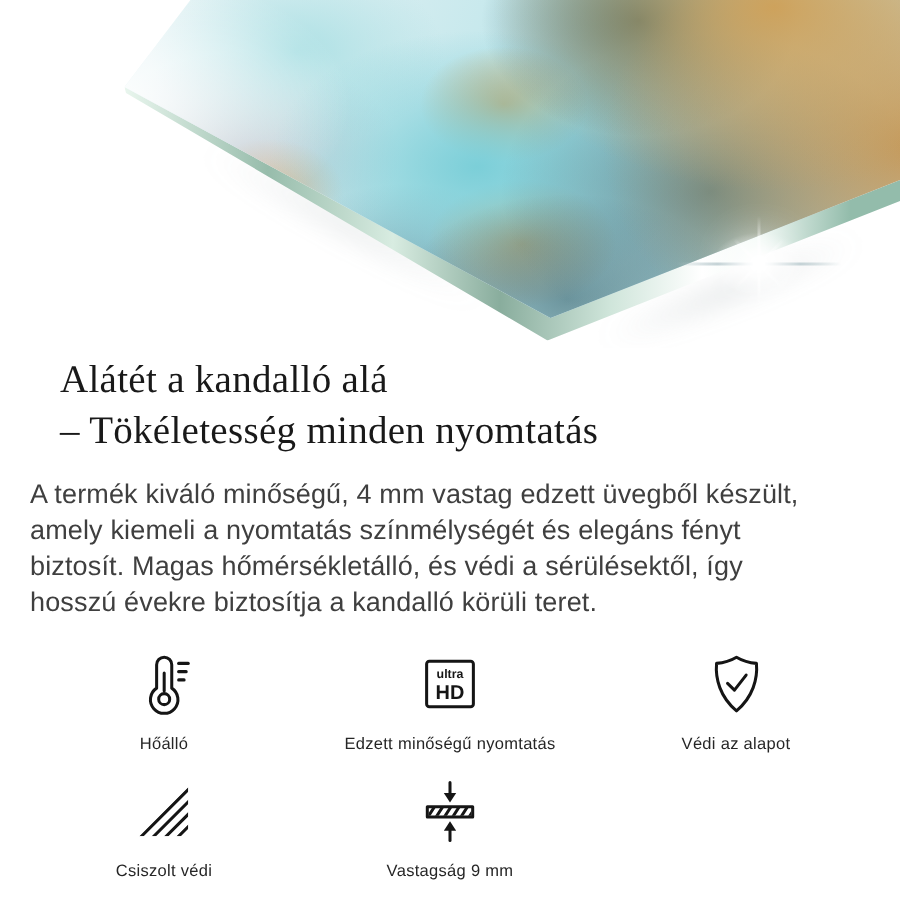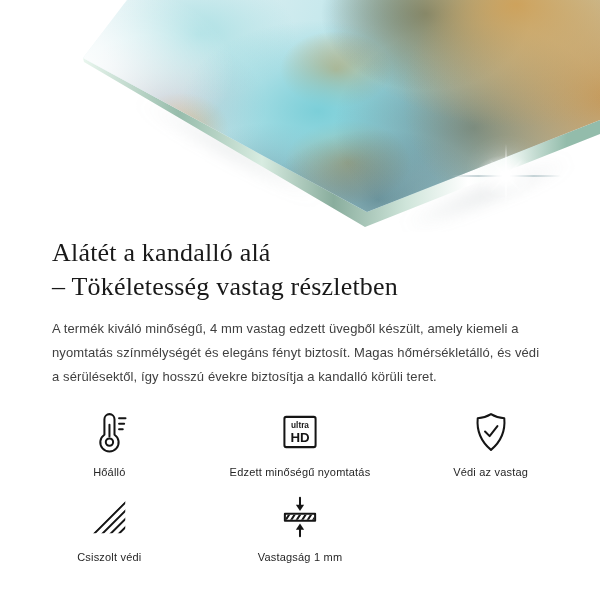--- a/index.html
+++ b/index.html
@@ -55,27 +55,27 @@
     background:linear-gradient(180deg, rgba(185,202,206,0), #ffffff 50%, rgba(185,202,206,0)); }
   .sparkle .ray-d1, .sparkle .ray-d2 { position:absolute; left:27px; top:44px; width:46px; height:1.5px;
     background:linear-gradient(90deg, rgba(195,210,214,0), rgba(255,255,255,.95) 50%, rgba(195,210,214,0)); }
   .sparkle .ray-d1 { transform:rotate(45deg); }
   .sparkle .ray-d2 { transform:rotate(-45deg); }
   .sparkle .core { position:absolute; left:46px; top:41px; width:8px; height:8px; border-radius:50%;
     background:#ffffff; box-shadow:0 0 10px 4px #ffffff, 0 0 26px 12px rgba(255,255,255,.75); }
 
   
   .title {
-    margin:0; padding:4px 52px 0;
+    margin:0; padding:4px 40px 0;
     font-family:"Liberation Serif", "DejaVu Serif", serif;
     font-size:26px; line-height:34px; font-weight:400; color:#191919; letter-spacing:.2px;
   }
   .desc {
-    margin:13px 52px 0; max-width:525px;
-    font-size:13px; line-height:24px; color:#3f3f3f; letter-spacing:.1px;
+    margin:13px 20px 0; max-width:525px;
+    font-size:18px; line-height:24px; color:#3f3f3f; letter-spacing:.1px;
   }
 
   
   .features {
     margin-top:20px; padding:0 14px;
     display:grid; grid-template-columns:1fr 1fr 1fr; row-gap:16px;
     text-align:center;
   }
   .feature { display:flex; flex-direction:column; align-items:center;justify-content:flex-end; }
   .feature .icon { height:46px; display:flex; align-items:center; justify-content:center; }
@@ -100,21 +100,21 @@
         <div class="ray-h"></div>
         <div class="ray-v"></div>
       <div class="ray-d1"></div>
         <div class="ray-d2"></div>
         <div class="core"></div>
     </div>
   </div>
 
   <h1 class="title">
     <span>Alátét a kandalló alá</span><br>
-    <span>– Tökéletesség vastag részletben</span>
+    <span>– Tökéletesség minden nyomtatás</span>
   </h1>
 
   <p class="desc">A termék kiváló minőségű, 4 mm vastag edzett üvegből készült, amely kiemeli a nyomtatás színmélységét és elegáns fényt biztosít. Magas hőmérsékletálló, és védi a sérülésektől, így hosszú évekre biztosítja a kandalló körüli teret.</p>
 
   <div class="features">
 
     <div class="feature">
       <div class="icon">
         <svg width="44" height="44" viewBox="0 0 48 48">
           <path class="st" stroke-width="2.4" d="M19 10 a5.5 5.5 0 0 1 11 0 V27 a10 10 0 1 1 -11 0 Z"></path>
@@ -139,21 +139,21 @@
       <div class="label">Edzett minőségű nyomtatás</div>
     </div>
 
     <div class="feature">
       <div class="icon">
         <svg width="44" height="44" viewBox="0 0 48 48">
           <path class="st" stroke-width="2.5" d="M24 4.5 C28.5 7.2 33.5 8.6 38.5 9 C39.5 20 36 33.5 24 43.5 C12 33.5 8.5 20 9.5 9 C14.5 8.6 19.5 7.2 24 4.5 Z"></path>
           <polyline class="st" stroke-width="2.6" points="17.5,23.5 22.5,28.5 31,17.5"></polyline>
         </svg>
       </div>
-      <div class="label">Védi az vastag</div>
+      <div class="label">Védi az alapot</div>
     </div>
 
 
     <div class="feature">
       <div class="icon">
         <svg width="44" height="44" viewBox="0 0 48 48">
           <defs>
               <clipPath id="tri">
                 <polygon points="6,42 42,42 42,6"></polygon>
               </clipPath>
@@ -186,17 +186,17 @@
             <line class="st" stroke-width="2.6" x1="24" y1="31" x2="33" y2="17"></line>
             <line class="st" stroke-width="2.6" x1="30" y1="31" x2="39" y2="17"></line>
             <line class="st" stroke-width="2.6" x1="36" y1="31" x2="45" y2="17"></line>
           </g>
           <line class="st" stroke-width="2.6" x1="24" y1="3" x2="24" y2="11"></line>
           <path class="fl" d="M24 17.5 L19.5 10.5 H28.5 Z"></path>
           <line class="st" stroke-width="2.6" x1="24" y1="45" x2="24" y2="37"></line>
           <path class="fl" d="M24 31 L19.5 38 H28.5 Z"></path>
         </svg>
       </div>
-      <div class="label">Vastagság 1 mm</div>
+      <div class="label">Vastagság 9 mm</div>
     </div>
 
   </div>
 </div>
 
 </body></html>

